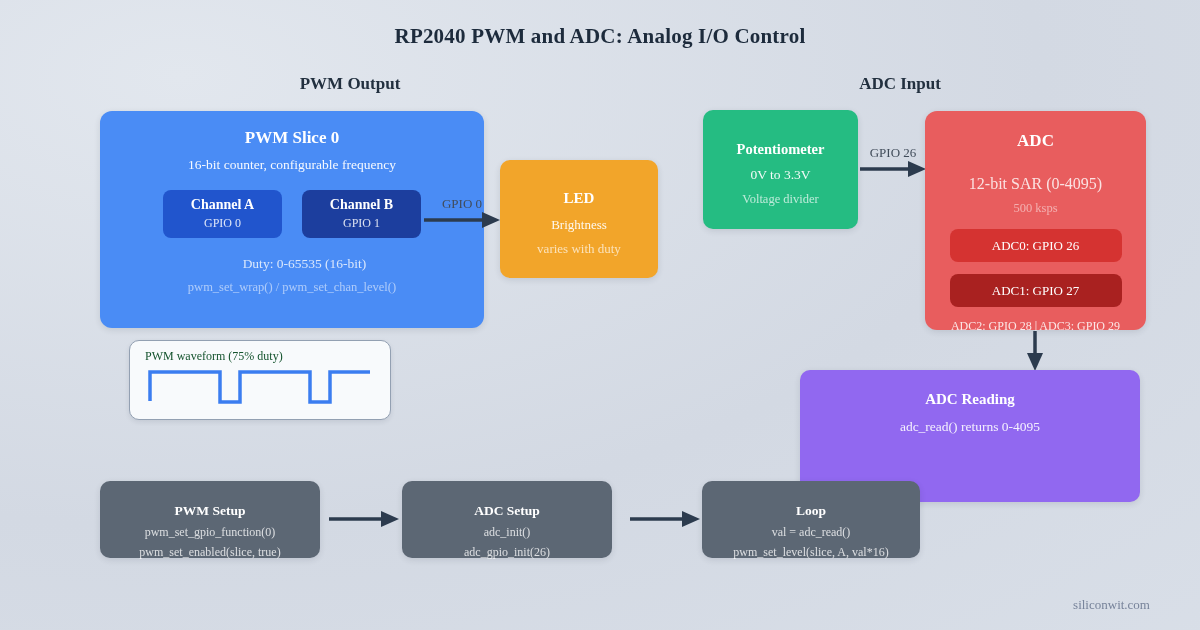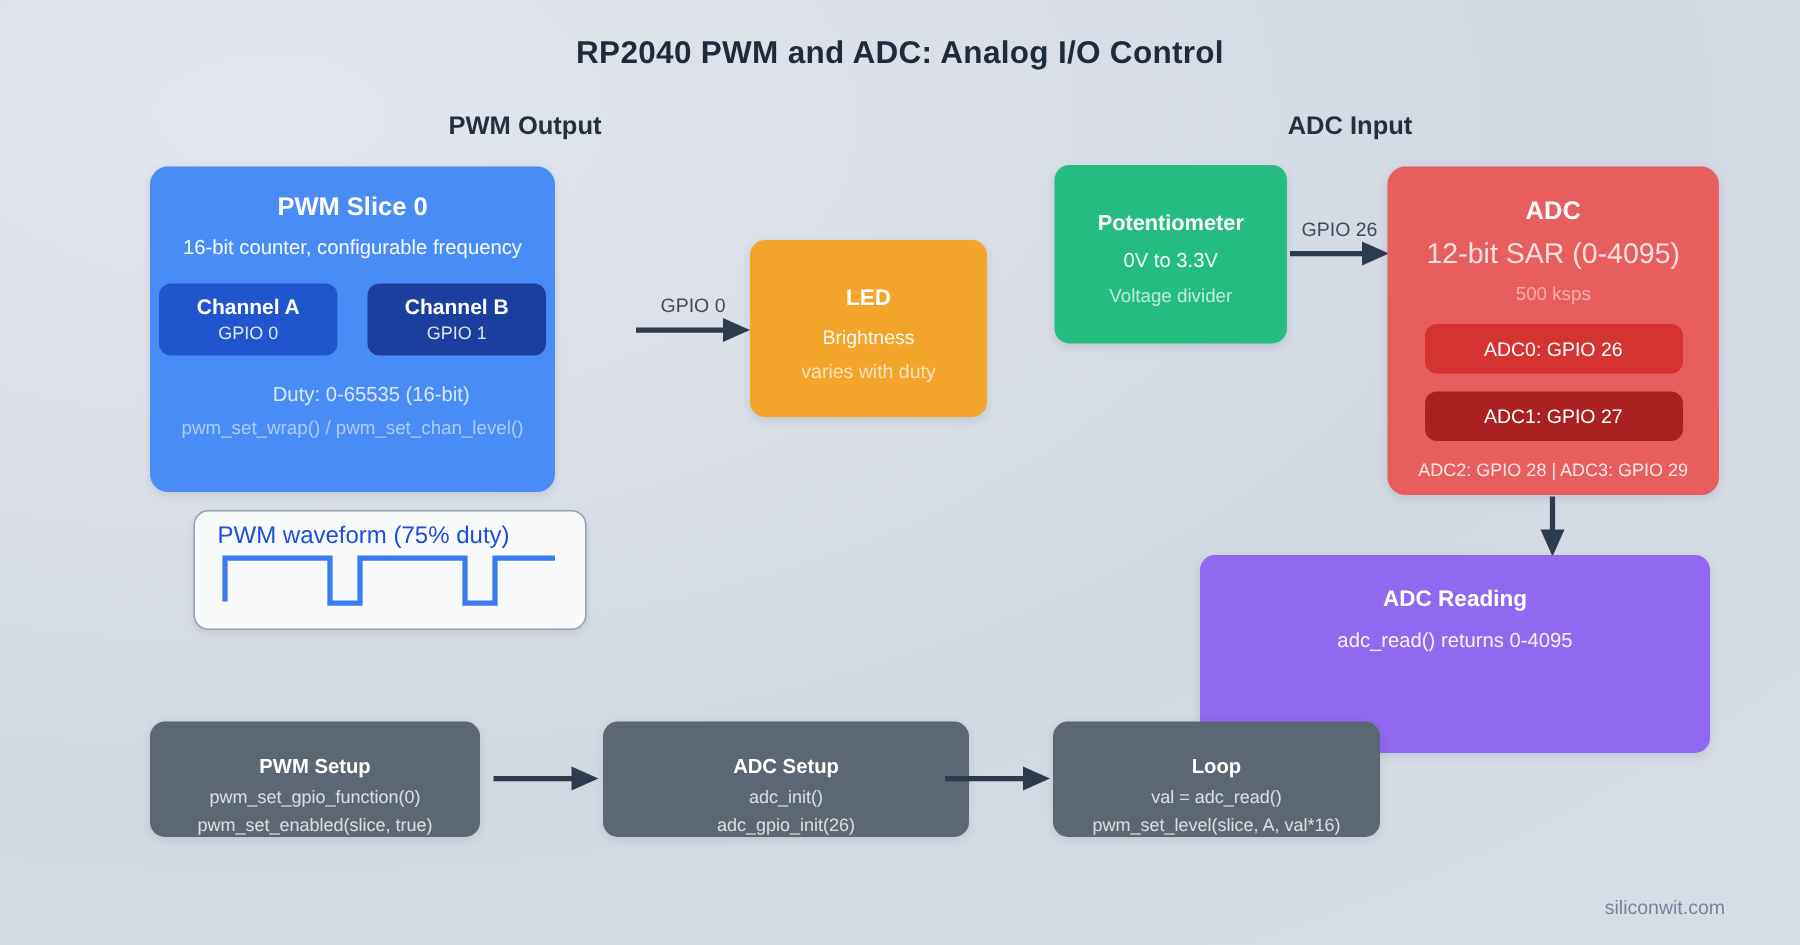--- a/index.html
+++ b/index.html
@@ -1,27 +1,27 @@
 <!DOCTYPE html>
 <html><head>
 <meta charset="utf-8">
 <style>
   html,body{margin:0;padding:0;}
   body{font-family:"Liberation Sans","DejaVu Sans",sans-serif;}
   #canvas{
     position:relative;width:1200px;height:630px;overflow:hidden;
     background:radial-gradient(130% 130% at 15% 12%, #e2e7ee 0%, #d3d9e3 55%, #d9dfe8 100%);
   }
-  .abs{position:absolute;box-sizing:border-box;}
+  .abs{position:absolute;box-sizing:border-box;font-family:Liberation Serif, serif;}
   .center{text-align:center;}
   .page-title{left:0;top:24px;width:1200px;font-size:21px;font-weight:bold;color:#1d2b3c;letter-spacing:.2px;}
   .section-header{font-size:17px;font-weight:bold;color:#22303f;}
   .node{border-radius:12px;color:#fff;text-align:center;box-shadow:0 2px 6px rgba(30,42,60,.12);}
   
-  .pwm-slice{left:100px;top:111px;width:270px;height:217px;background:#4a8cf5;}
+  .pwm-slice{left:100px;top:111px;width:384px;height:217px;background:#4a8cf5;}
   .pwm-slice .title{padding-top:17px;font-size:17px;font-weight:bold;}
   .pwm-slice .subtitle{margin-top:9px;font-size:13.5px;color:rgba(255,255,255,.95);}
   .chan-row{margin-top:17px;display:flex;justify-content:center;gap:20px;}
   .chan{width:119px;height:48px;border-radius:8px;}
   .chan-a{background:#2155cd;}
   .chan-b{background:#1c3e9e;}
   .chan .ctitle{margin-top:7px;font-size:14px;font-weight:bold;}
   .chan .cpin{margin-top:3px;font-size:12px;color:rgba(255,255,255,.85);}
   .pwm-duty{margin-top:18px;font-size:13.5px;color:#d9e7fc;margin-left:25px;}
   .pwm-api{margin-top:8px;font-size:12.5px;color:rgba(255,255,255,.55);}
@@ -31,34 +31,34 @@
   .led .l1{margin-top:10px;font-size:13px;color:rgba(255,255,255,.92);}
   .led .l2{margin-top:8px;font-size:13px;color:rgba(255,255,255,.68);}
   
   .pot{left:703px;top:110px;width:155px;height:119px;background:#25bc82;border-radius:10px;}
   .pot .title{padding-top:31px;font-size:14.5px;font-weight:bold;}
   .pot .l1{margin-top:9px;font-size:13.5px;color:rgba(255,255,255,.95);}
   .pot .l2{margin-top:9px;font-size:12.5px;color:rgba(255,255,255,.7);}
   
   .adc{left:925px;top:111px;width:221px;height:219px;background:#e85d5e;}
   .adc .title{padding-top:20px;font-size:17px;font-weight:bold;}
-  .adc .l1{margin-top:8px;font-size:19px;color:rgba(255,255,255,.82);}
+  .adc .l1{margin-top:24px;font-size:16px;color:rgba(255,255,255,.82);}
   .adc .l2{margin-top:8px;font-size:12.5px;color:rgba(255,255,255,.5);}
   .adc-ch{width:172px;height:33px;margin:0 auto;border-radius:8px;font-size:13px;line-height:33px;color:#fff;}
   .adc-ch0{margin-top:13px;background:#d53331;}
   .adc-ch1{margin-top:12px;background:#a92120;}
   .adc .others{margin-top:12px;font-size:12px;color:rgba(255,255,255,.85);}
   
   .reading{left:800px;top:370px;width:340px;height:132px;background:#9168f0;border-radius:10px;}
   .reading .title{padding-top:21px;font-size:15px;font-weight:bold;}
   .reading .l1{margin-top:11px;font-size:13.5px;color:rgba(255,255,255,.9);}
   .reading .l2{margin-top:9px;font-size:13px;color:rgba(255,255,255,.75);}
   
   .waveform{left:129px;top:340px;width:262px;height:80px;background:#f8fafc;border:1.5px solid #93a0b2;border-radius:10px;box-shadow:0 2px 5px rgba(30,42,60,.10);}
-  .waveform .wlabel{position:absolute;left:15px;top:8px;font-size:16px;color:#1d4ed8;}
+  .waveform .wlabel{position:absolute;left:15px;top:8px;font-size:12px;color:#14532d;}
   
   .flow-box{top:481px;width:220px;height:77px;background:#5c6774;border-radius:10px;color:#fff;text-align:center;box-shadow:0 2px 6px rgba(30,42,60,.12);}
   .flow-box .title{padding-top:22px;font-size:13.5px;font-weight:bold;}
   .flow-box .l1{margin-top:6px;font-size:12px;color:rgba(255,255,255,.78);}
   .flow-box .l2{margin-top:5px;font-size:12px;color:rgba(255,255,255,.78);}
   
   .gpio-label{font-size:13px;color:#414c5a;}
   .watermark{left:1010px;top:597px;width:140px;text-align:right;font-size:13px;color:#77839a;}
   svg.arrow{position:absolute;overflow:visible;}
 </style>
@@ -143,21 +143,21 @@
     <div class="title">PWM Setup</div>
     <div class="l1">pwm_set_gpio_function(0)</div>
     <div class="l2">pwm_set_enabled(slice, true)</div>
   </div>
 
   <svg class="arrow" style="left:329px;top:510px;" width="70" height="18">
     <line x1="0" y1="9" x2="54" y2="9" stroke="#2c3b4e" stroke-width="3.5"></line>
     <polygon points="52,1 70,9 52,17" fill="#2c3b4e"></polygon>
   </svg>
 
-  <div class="abs flow-box" style="left:402px;width:244px;">
+  <div class="abs flow-box" style="left:402px;width:210px;">
     <div class="title">ADC Setup</div>
     <div class="l1">adc_init()</div>
     <div class="l2">adc_gpio_init(26)</div>
   </div>
 
   <svg class="arrow" style="left:630px;top:510px;" width="70" height="18">
     <line x1="0" y1="9" x2="54" y2="9" stroke="#2c3b4e" stroke-width="3.5"></line>
     <polygon points="52,1 70,9 52,17" fill="#2c3b4e"></polygon>
   </svg>
 

